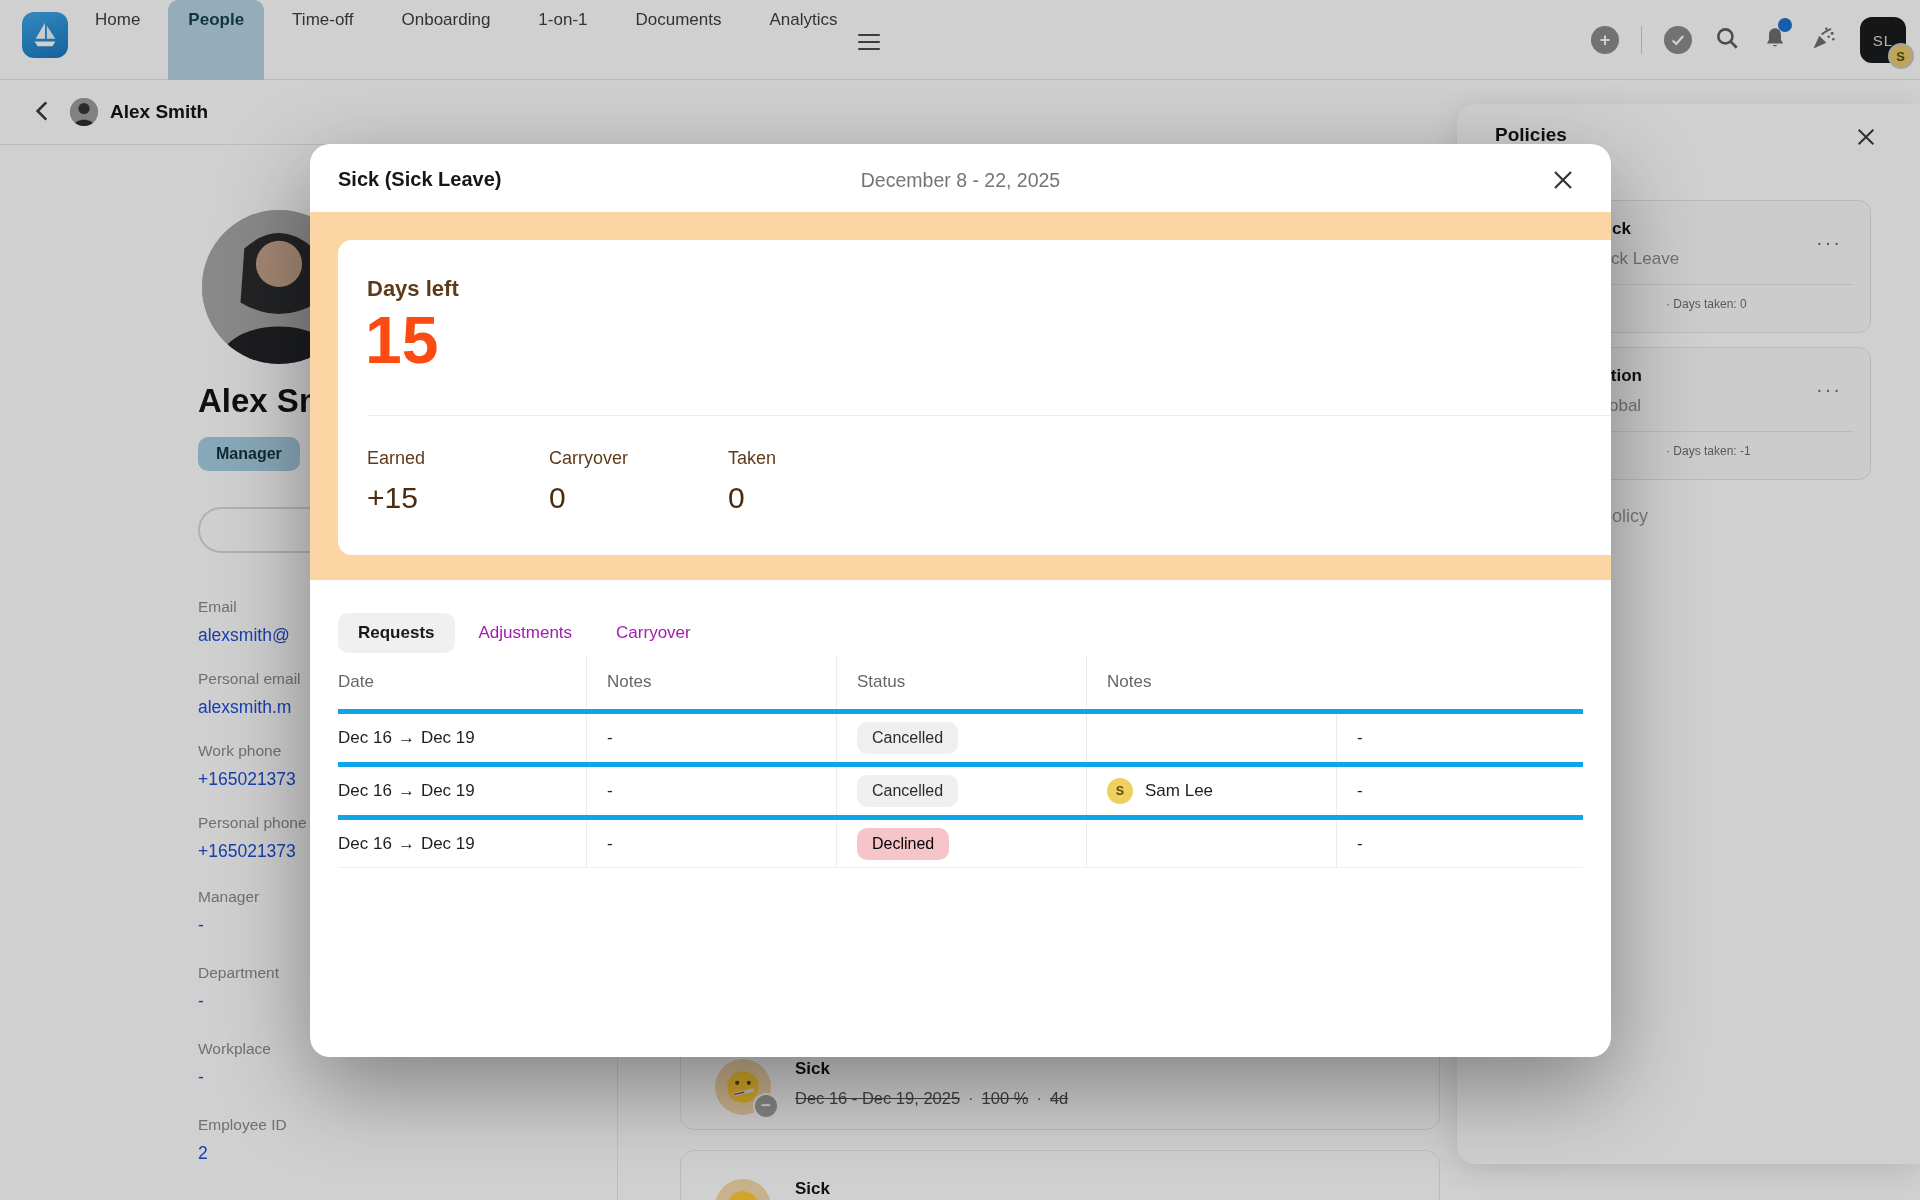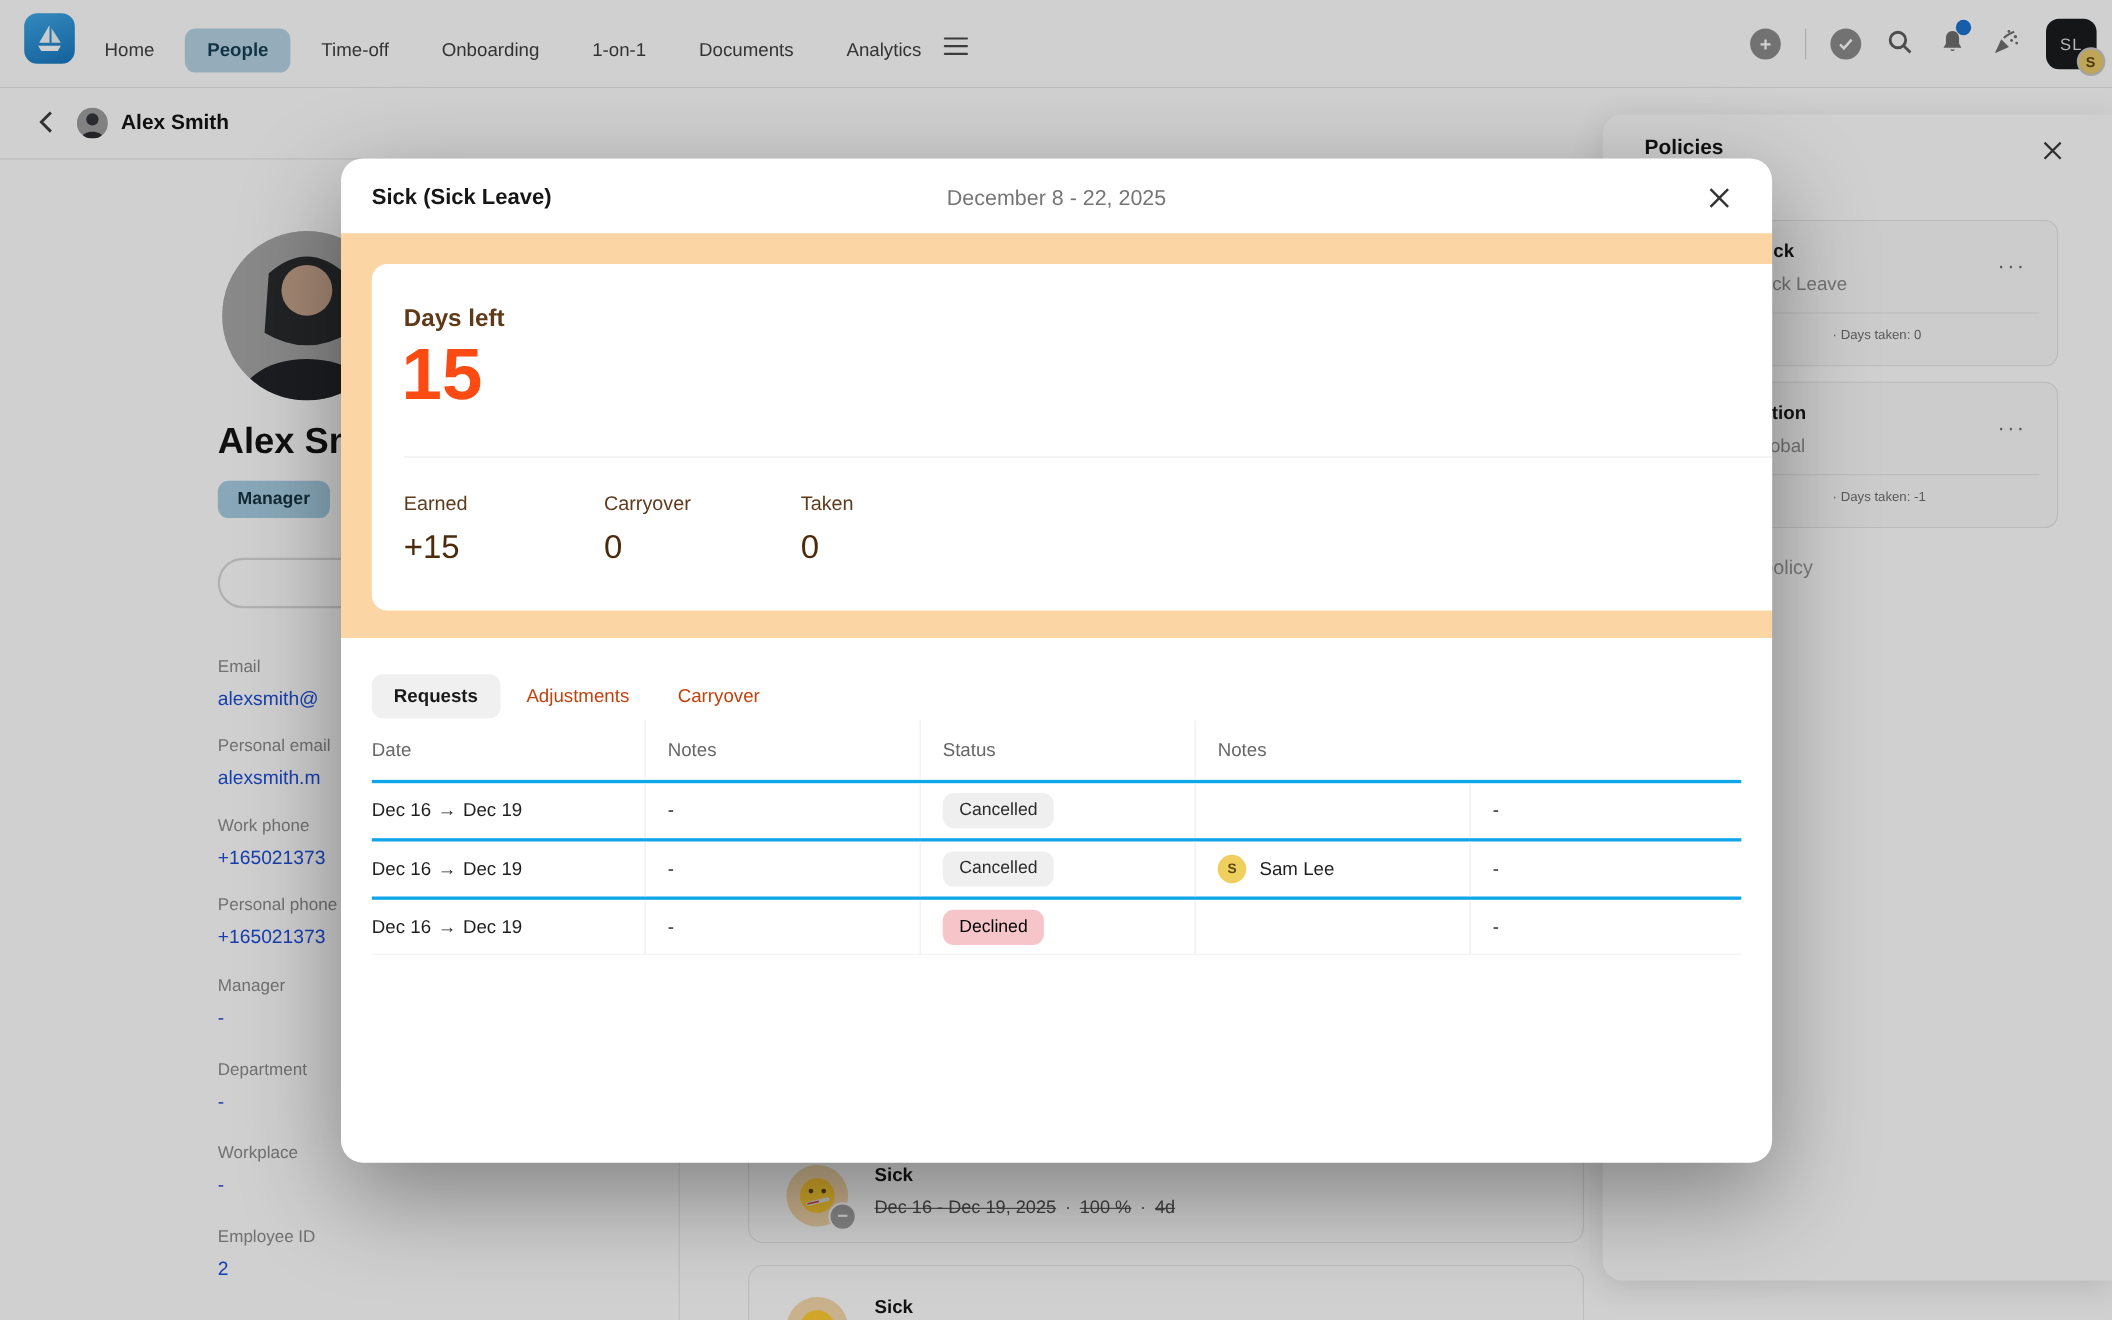--- a/index.html
+++ b/index.html
@@ -5,21 +5,21 @@
   * { margin:0; padding:0; box-sizing:border-box; }
   html,body { width:1920px; height:1200px; overflow:hidden;
     font-family:"Liberation Sans", sans-serif; background:#fff; }
   #stage { position:relative; width:1920px; height:1200px; background:#fff; }
 
   
   #topnav { position:absolute; left:0; top:0; width:1920px; height:80px;
     background:#fff; border-bottom:1px solid #e7e7e7; display:flex; align-items:center; }
   .logo { position:absolute; left:22px; top:12px; width:46px; height:46px; border-radius:12px;
     background:linear-gradient(160deg,#3FA9E8,#1877C0); display:flex; align-items:center; justify-content:center; }
-  .nav-items { position:absolute; left:75px; top:0; height:92px; display:flex; align-items:center; gap:8px; }
+  .nav-items { position:absolute; left:75px; top:0; height:92px; display:flex; gap:8px; }
   .nav-item { padding:10px 20px; font-size:17px; color:#3f3f3f; border-radius:10px; white-space:nowrap; }
   .nav-item.active { background:#B7D5E6; color:#173F54; font-weight:700; }
   .hamburger { position:absolute; left:858px; top:29px; width:22px; }
   .hamburger div { height:2.5px; background:#4a4a4a; margin:4.5px 0; border-radius:2px; }
   .nav-right { position:absolute; right:14px; top:0; height:80px; display:flex; align-items:center; gap:22px; }
   .icn-circle { width:28px; height:28px; border-radius:50%; background:#8c8c8c; color:#fff;
     display:flex; align-items:center; justify-content:center; font-size:18px; font-weight:700; }
   .vdiv { width:1px; height:28px; background:#cfcfcf; }
   .bell-wrap { position:relative; }
   .bell-dot { position:absolute; right:-4px; top:-7px; width:14px; height:14px; border-radius:50%; background:#1B74D0; }
@@ -85,28 +85,28 @@
   .m-close { position:absolute; right:36px; top:24px; width:24px; height:24px; color:#333; cursor:pointer; }
   .band { position:absolute; left:0; top:68px; width:100%; height:368px; background:#FBD6A4; }
   .sum-card { position:absolute; left:28px; top:96px; width:1493px; height:315px; background:#fff; border-radius:14px; }
   .days-left-lbl { position:absolute; left:29px; top:36px; font-size:22px; font-weight:600; color:#5E3A18; }
   .days-left-num { position:absolute; left:27px; top:62px; font-size:66px; font-weight:800; color:#FB4A12; }
   .sum-div { position:absolute; left:29px; right:29px; top:175px; height:1px; background:#ececec; }
   .stat { position:absolute; top:208px; }
   .stat .s-lbl { font-size:18px; color:#5F3B1C; }
   .stat .s-val { font-size:30px; font-weight:400; color:#4C2B0C; margin-top:12px; }
   .tabs { position:absolute; left:28px; top:469px; display:flex; align-items:center; gap:4px; }
-  .tab { padding:10px 20px; font-size:17px; color:#c2410c; border-radius:10px; }
+  .tab { padding:10px 20px; font-size:17px; color:#a21caf; border-radius:10px; }
   .tab.active { background:#F0F0F1; color:#191919; font-weight:600; }
   .tbl { position:absolute; left:28px; top:511px; width:1245px; }
   .trow { display:grid; grid-template-columns:248px 250px 250px 250px 247px; align-items:center; }
   .trow > div { padding-left:20px; border-left:1px solid #ececec; height:100%; display:flex; align-items:center; }
   .trow > div:first-child { padding-left:0; border-left:none; }
   .thead { height:54px; font-size:17px; color:#666; }
-  .tdata { height:53px; font-size:17px; color:#1f1f1f; border-top:3px solid #0ea5e9; }
+  .tdata { height:53px; font-size:17px; color:#1f1f1f; border-top:5px solid #0ea5e9; }
   .tdata:first-of-type { border-top:none; }
   .tbl-bottom { border-bottom:1px solid #f0f0f0; }
   .pill { padding:7px 15px; border-radius:10px; font-size:16px; }
   .pill.cancelled { background:#EFEFF0; color:#2b2b2b; }
   .pill.declined { background:#F6C5CA; color:#000000; }
   .appr-ava { width:26px; height:26px; border-radius:50%; background:#EFD05E; color:#5c4a10;
     display:flex; align-items:center; justify-content:center; font-size:12.5px; font-weight:700; margin-right:12px; }
   .arrow { padding:0 6px; }
 </style>
 </head>

